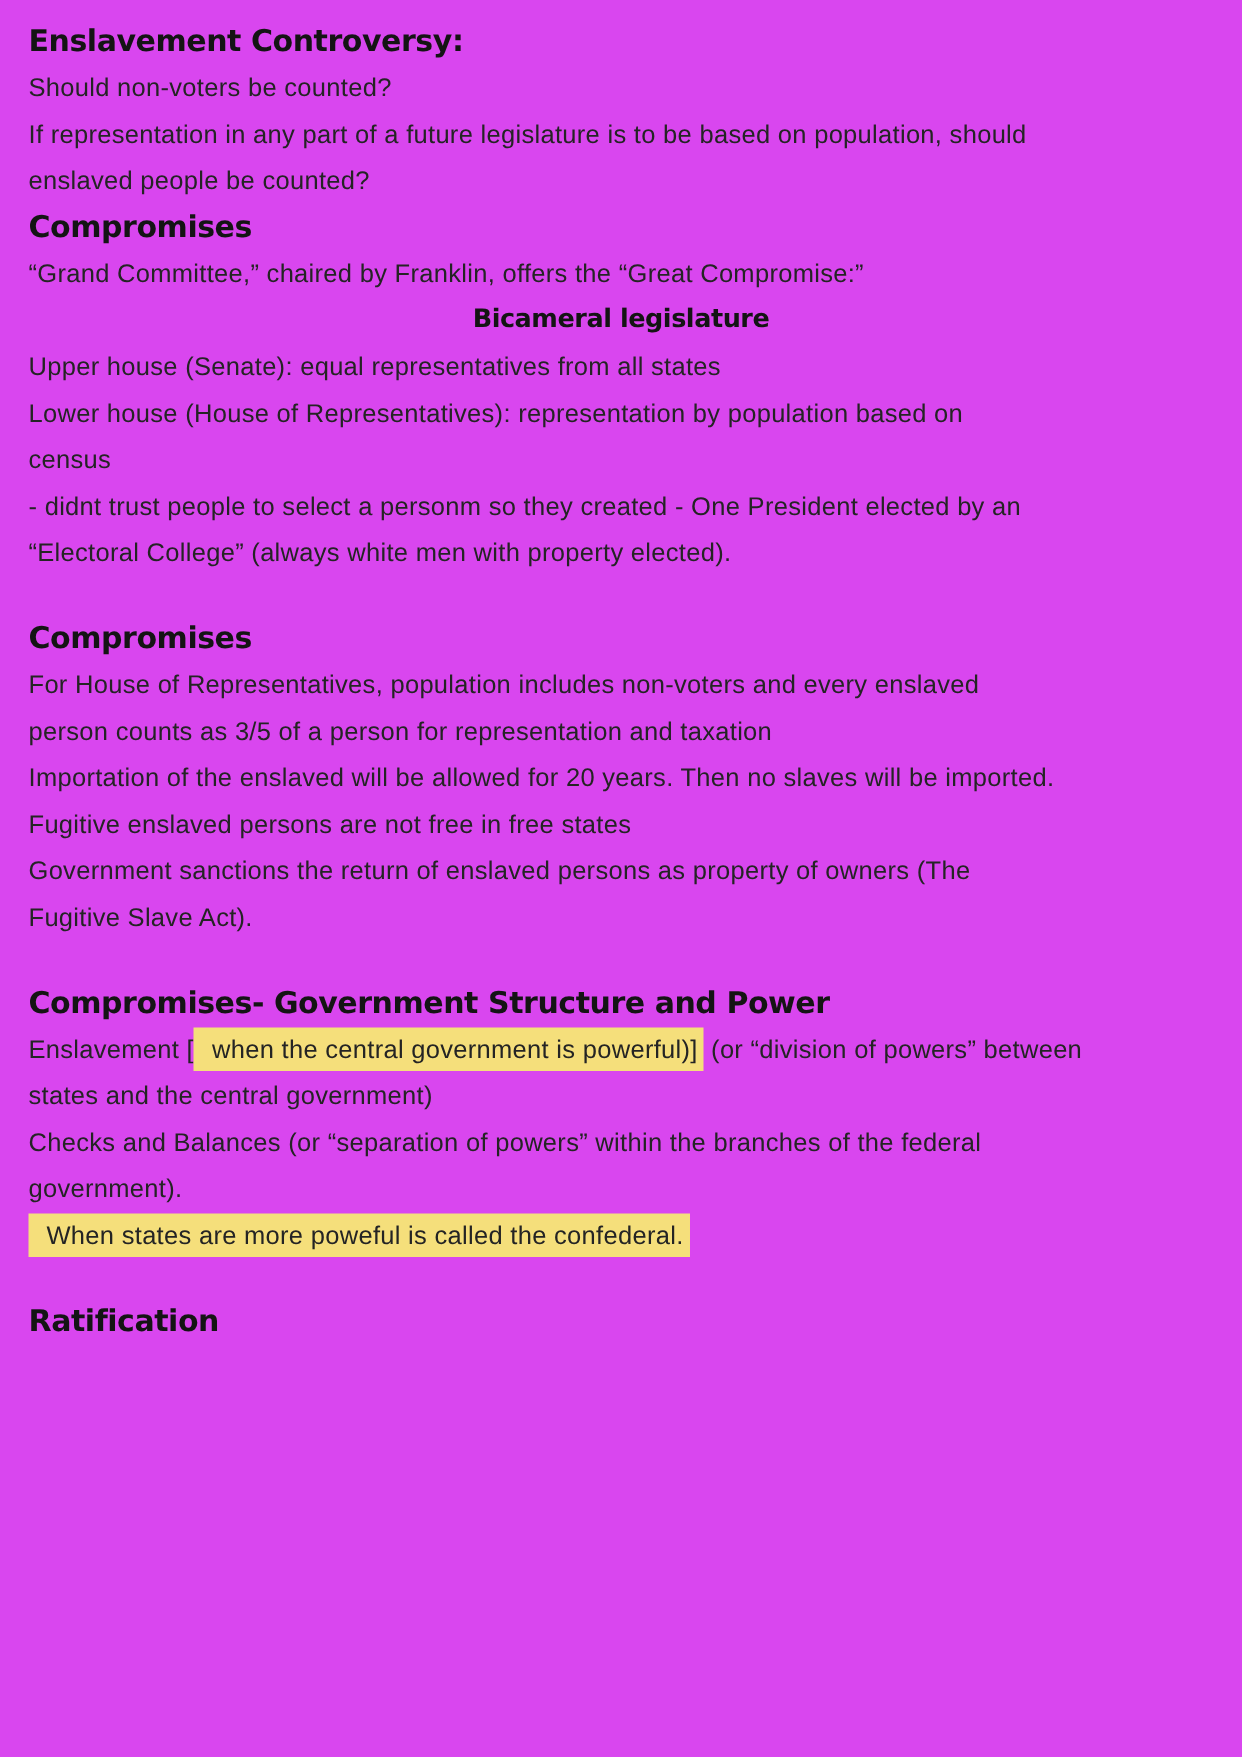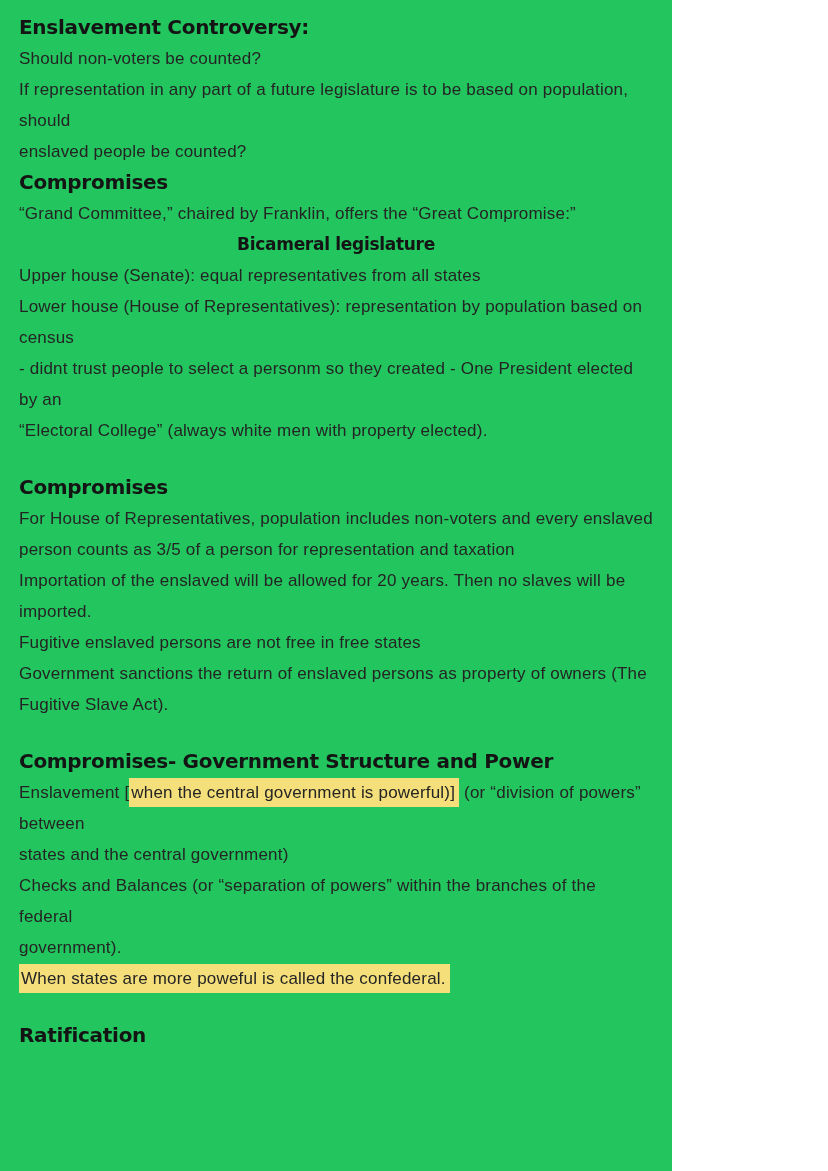--- a/index.html
+++ b/index.html
@@ -2,23 +2,23 @@
 <html style="--hl: #f5df7b;"><head>
 <meta charset="utf-8">
 <style>
   html, body {
     margin: 0;
     padding: 0;
     background: #ffffff;
   }
   .page {
     position: relative;
-    width: 672px;
+    width: 828px;
     height: 1171px;
-    background: #22c55e;
+    background: #d946ef;
     box-sizing: border-box;
     padding: 12px 19px 0 19px;
     color: #1d1d1d;
     overflow: hidden;
   }
   .hd {
     font-family: "DejaVu Sans", sans-serif;
     font-weight: 700;
     font-size: 20px;
     line-height: 31px;
@@ -37,21 +37,21 @@
     line-height: 31px;
     letter-spacing: 0.2px;
     margin: 0;
     white-space: pre-line;
     color: #242424;
   }
   .section { margin: 0; }
   .section.gap { margin-top: 26px; }
   .hl {
     background: var(--hl, #f5df7b);
-    padding: 5px 4px 5px 2px;
+    padding: 5px 4px 5px 12px;
     box-decoration-break: clone;
     -webkit-box-decoration-break: clone;
   }
 </style>
 </head>
 <body>
 
 <div class="page">
 
   <div class="section">

